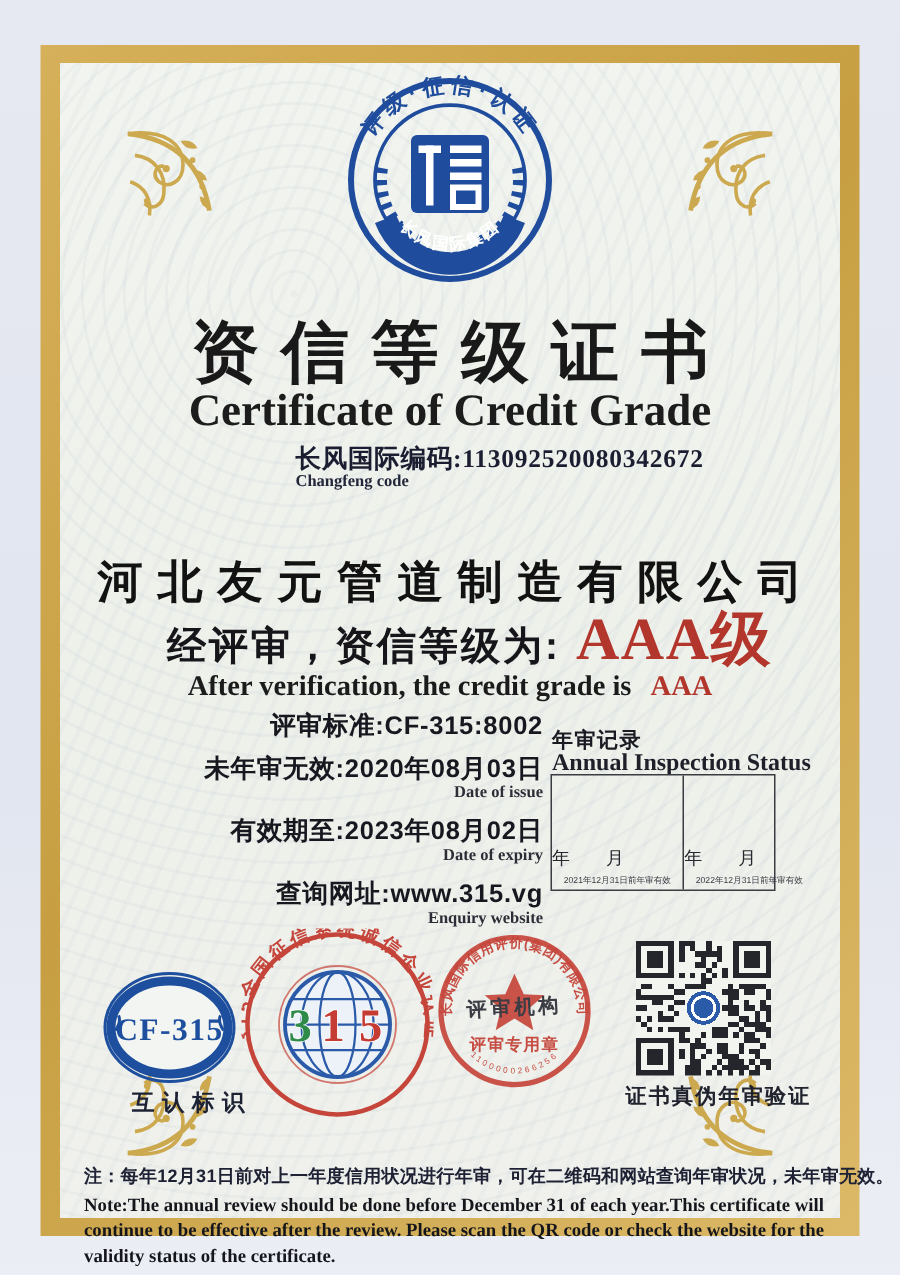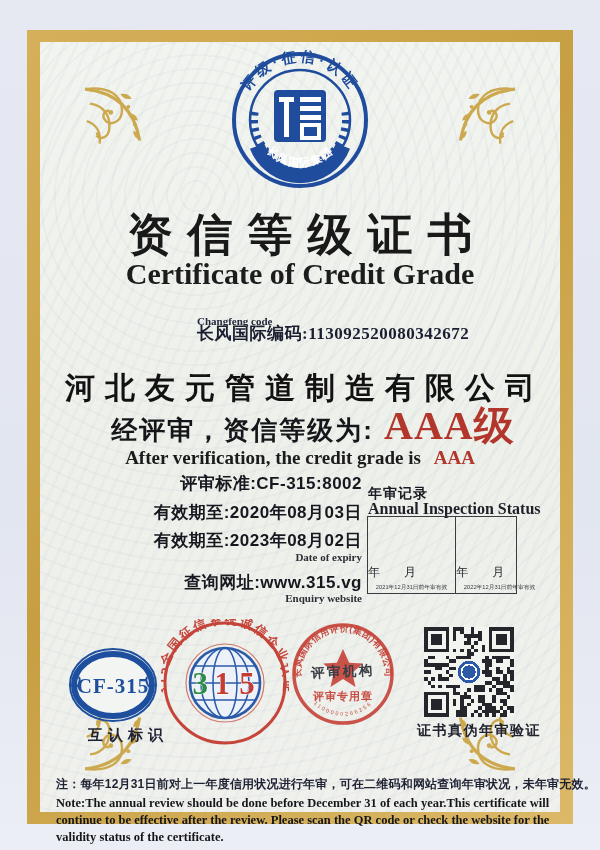--- a/index.html
+++ b/index.html
@@ -25,21 +25,21 @@
   .center{left:0;right:0;text-align:center;}
 
   .emblem{left:230px;top:50px;width:140px;height:140px;}
 
   .title-cn{top:205px;font-size:45px;font-weight:bold;color:#191919;
             letter-spacing:15px;text-indent:15px;
             font-family:"Liberation Serif","DejaVu Serif",serif;}
   .title-en{top:257px;font-size:30px;font-weight:bold;color:#1c1c1c;
             font-family:"Liberation Serif","DejaVu Serif",serif;}
   .code-line{left:197px;top:294px;font-size:17px;font-weight:bold;color:#1b1e30;
-             letter-spacing:.5px;font-family:"Liberation Serif","DejaVu Serif",serif;margin-top:28px;}
+             letter-spacing:.5px;font-family:"Liberation Serif","DejaVu Serif",serif;}
   .code-sub{left:197px;top:315px;font-size:11px;font-weight:bold;color:#23273a;
             font-family:"Liberation Serif","DejaVu Serif",serif;}
 
   .company{top:368px;font-size:30px;font-weight:bold;color:#121212;
            letter-spacing:10px;text-indent:10px;}
   .grade-row{top:398px;display:flex;justify-content:center;align-items:baseline;width:100%;margin-left:13px;}
   .grade-prefix{font-size:26px;font-weight:bold;color:#16161a;letter-spacing:2px;}
   .grade-value{font-size:40px;font-weight:bold;color:#b2362c;margin-left:10px;
                font-family:"Liberation Serif","DejaVu Serif",serif;letter-spacing:1px;}
   .grade-en{top:447px;font-size:19px;font-weight:bold;color:#1b1b1b;
@@ -196,21 +196,22 @@
   <div class="abs center grade-en">
     <span>After verification, the credit grade is</span>
     <span class="red">AAA</span>
   </div>
 
   <div class="abs fields">
     <div class="field">
       <div class="cn">评审标准:CF-315:8002</div>
     </div>
     <div class="field">
-      <div class="cn">有效期至:2020年08月03日</div>
+      <div class="cn">未年审无效:2020年08月03日</div>
+      <div class="en">Date of issue</div>
     </div>
     <div class="field">
       <div class="cn">有效期至:2023年08月02日</div>
       <div class="en">Date of expiry</div>
     </div>
     <div class="field">
       <div class="cn">查询网址:www.315.vg</div>
       <div class="en">Enquiry website</div>
     </div>
   </div>

